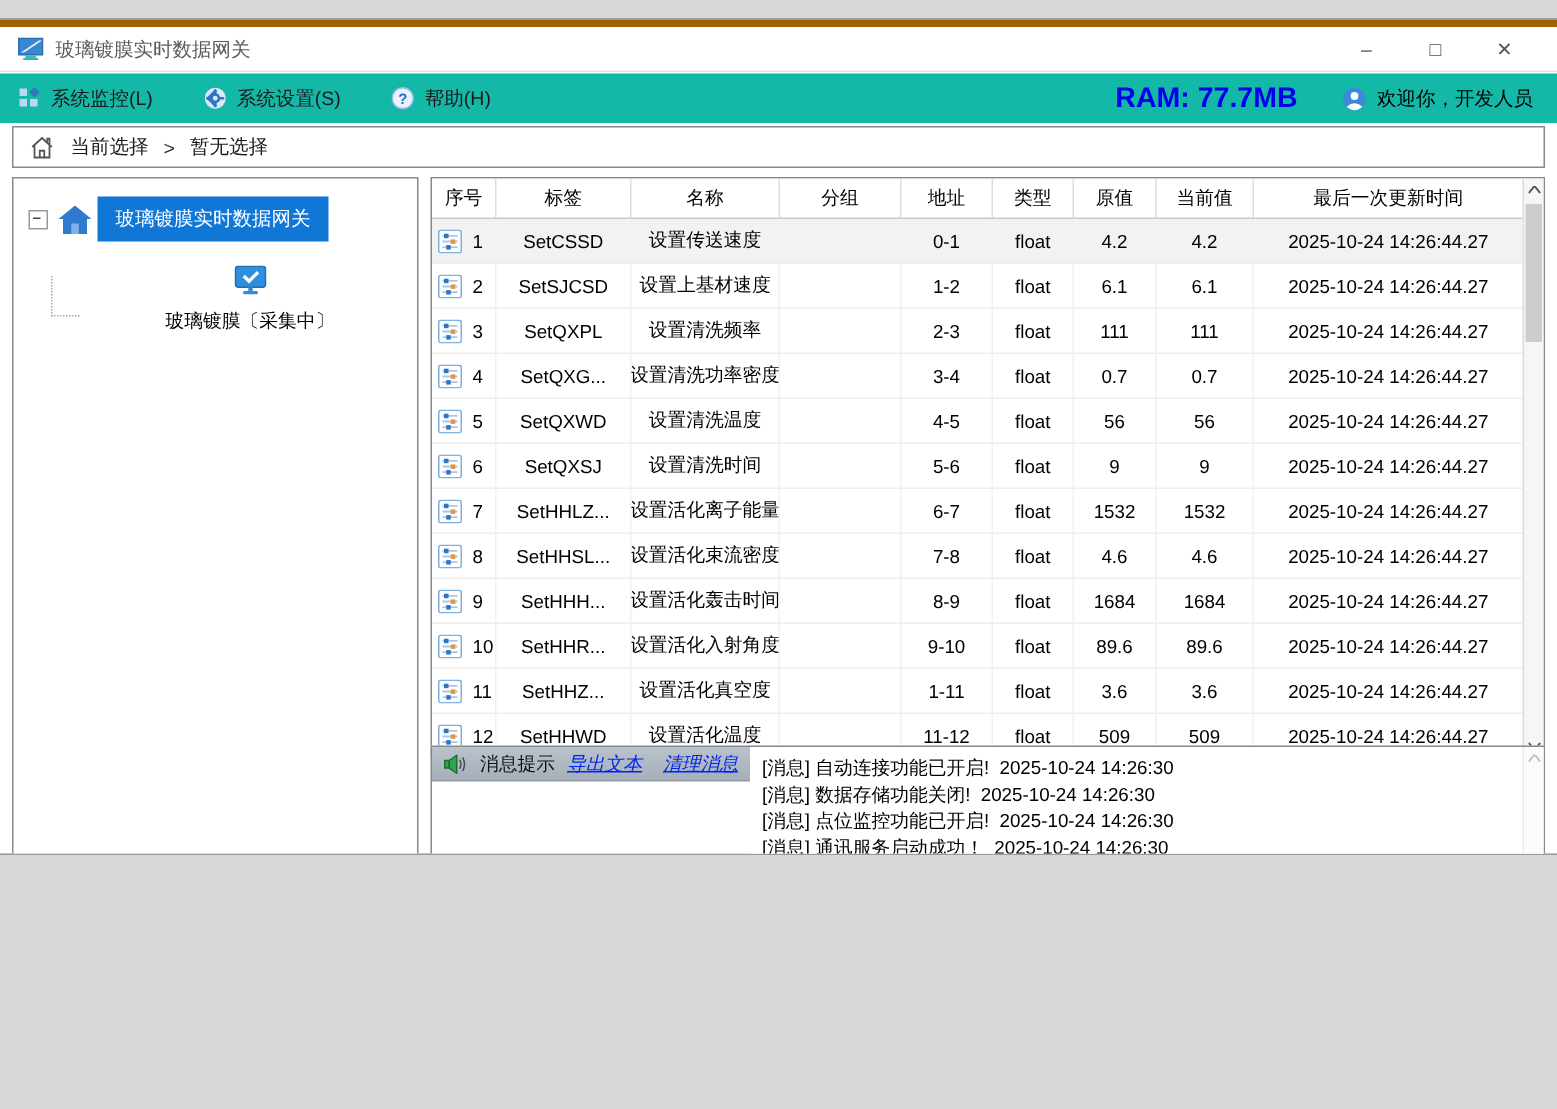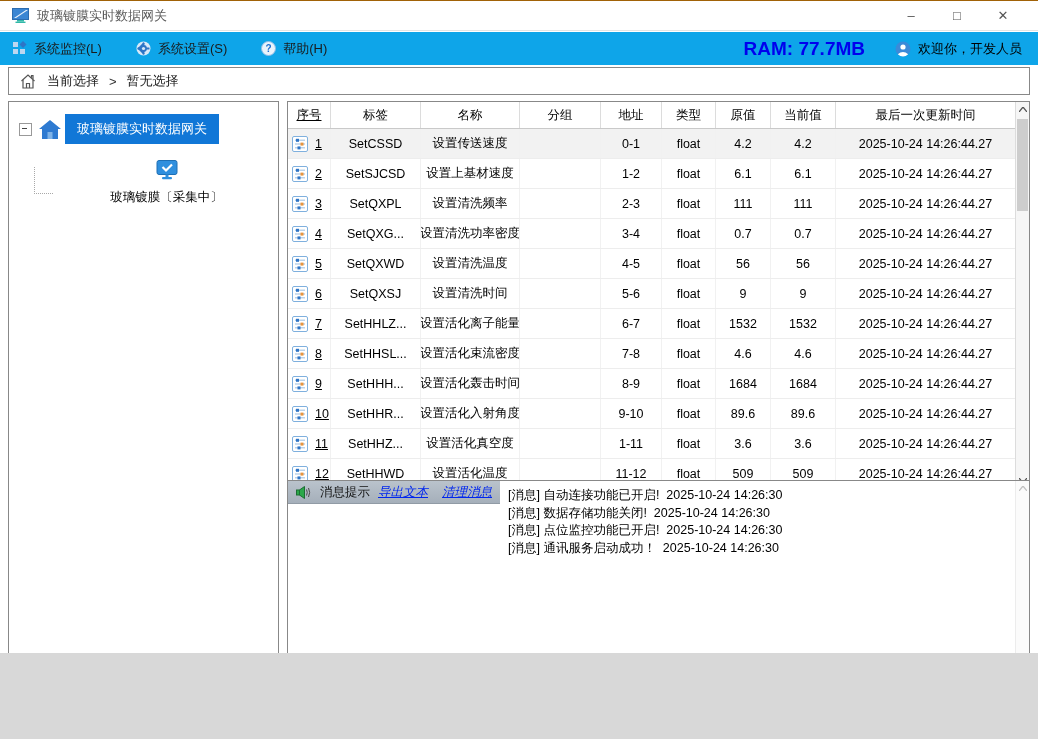--- a/index.html
+++ b/index.html
@@ -1,28 +1,28 @@
 <!DOCTYPE html>
 <html><head>
 <meta charset="utf-8">
 <style>
   html,body{margin:0;padding:0;background:#d8d8d8;}
-  .win{position:relative;width:1038px;height:653px;background:#fff;
+  .win{position:relative;width:1038px;height:556px;background:#fff;
     font-family:"Liberation Sans","DejaVu Sans",sans-serif;color:#000;
-    border-top:1px solid #a16207;box-sizing:border-box;overflow:hidden;
-    outline:1px solid #9a9a9a;margin:0 auto;}
+    border-top:5px solid #a16207;box-sizing:border-box;overflow:hidden;
+    outline:1px solid #9a9a9a;margin:13px auto;}
   
   .titlebar{position:absolute;left:0;top:0;right:0;height:30px;border-bottom:1px solid #e4e4e4;
     display:flex;align-items:center;padding:0 12px;box-sizing:border-box;background:#fff;}
   .apptitle{color:#5a5a5a;font-size:13px;margin-left:8px;}
   .wcontrols{margin-left:auto;display:flex;gap:0;}
   .wbtn{width:46px;text-align:center;color:#555;font-size:13px;line-height:28px;cursor:pointer;}
   
   .menubar{position:absolute;top:31px;left:0;right:0;height:33px;display:flex;align-items:center;
-    padding:0 12px;box-sizing:border-box;background:#0ea5e9;text-align:right;}
+    padding:0 12px;box-sizing:border-box;background:#14b8a6;text-align:right;}
   .mitem{display:flex;align-items:center;gap:7px;font-size:13px;color:#1a1a1a;margin-right:34px;cursor:pointer;}
   .ram{color:#0000ee;font-weight:bold;font-size:19px;margin-left:auto;}
   .welcome{display:flex;align-items:center;gap:7px;font-size:13px;margin-left:30px;margin-right:4px;}
   
   .crumb{position:absolute;left:8px;right:8px;top:66px;height:28px;border:1px solid #888;
     display:flex;align-items:center;gap:10px;padding:0 10px;font-size:13px;color:#1a1a1a;box-sizing:border-box;background:#fff;}
   .crumb .sep{color:#333;}
   
   .treepanel{position:absolute;left:8px;top:100px;width:271px;height:602px;border:1px solid #888;
     box-sizing:border-box;background:#fff;}
@@ -39,21 +39,21 @@
     box-sizing:border-box;background:#fff;display:flex;}
   .tmain{flex:1;overflow:hidden;}
   .thead{display:flex;height:26px;border-bottom:1px solid #c9c9c9;background:#fff;}
   .hc{display:flex;align-items:center;justify-content:center;font-size:12.5px;color:#000;
     border-right:1px solid #dcdcdc;box-sizing:border-box;cursor:pointer;}
   .trow{display:flex;height:29px;border-bottom:1px solid #ededed;background:#fff;cursor:pointer;}
   .trow.alt{background:#f2f2f2;}
   .tc{display:flex;align-items:center;justify-content:center;font-size:12.5px;
     border-right:1px solid #f1f1f1;box-sizing:border-box;overflow:hidden;white-space:nowrap;}
   .tc.c0{justify-content:flex-start;padding-left:4px;gap:7px;}
-  .c0{width:43px;text-decoration:underline;} .c1{width:90px;} .c2{width:99px;} .c3{width:81px;} .c4{width:61px;}
+  .c0{width:43px;} .c1{width:90px;} .c2{width:99px;} .c3{width:81px;} .c4{width:61px;}
   .c5{width:54px;} .c6{width:55px;} .c7{width:65px;} .c8{flex:1;border-right:none;}
   .ricon{display:inline-flex;flex:0 0 auto;}
   
   .vsb{width:13px;border-left:1px solid #dcdcdc;background:#f6f6f6;position:relative;flex:0 0 auto;}
   .sarr{position:absolute;left:0;width:13px;height:14px;display:flex;align-items:center;justify-content:center;cursor:pointer;}
   .sarr.up{top:0;} .sarr.down{bottom:0;}
   .thumb{position:absolute;left:1px;top:17px;width:11px;height:92px;background:#cdcdcd;cursor:pointer;}
   .vsb2{position:absolute;right:0;top:0;bottom:0;width:13px;background:#fbfbfb;border-left:1px solid #ececec;}
   
   .msgpanel{position:absolute;left:287px;top:479px;width:743px;height:208px;border:1px solid #888;

